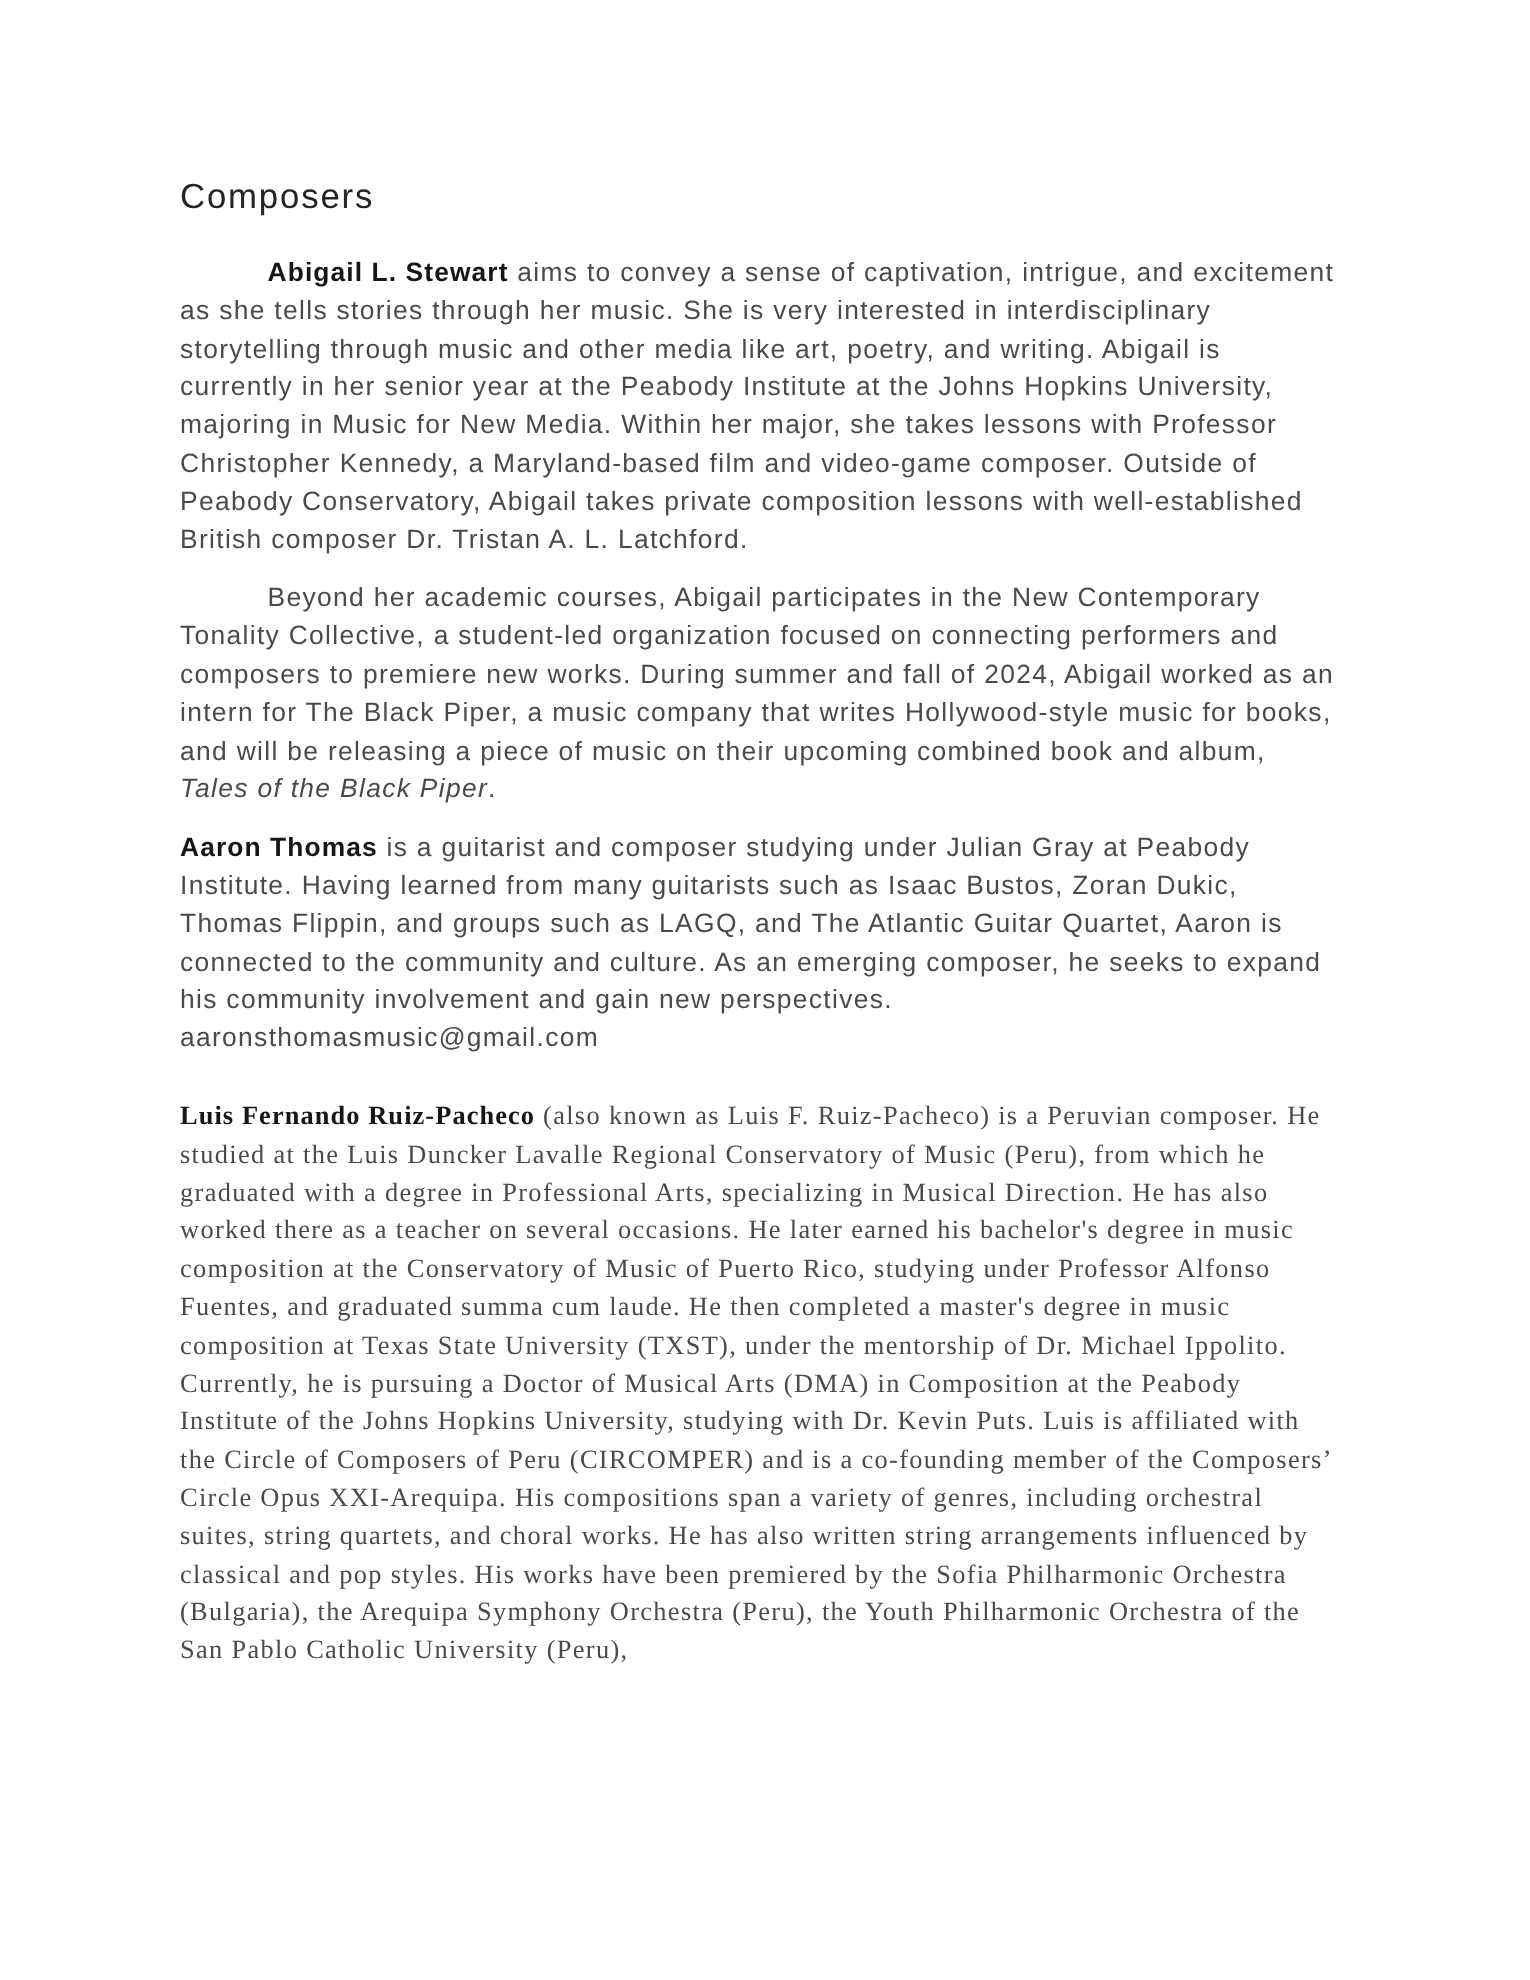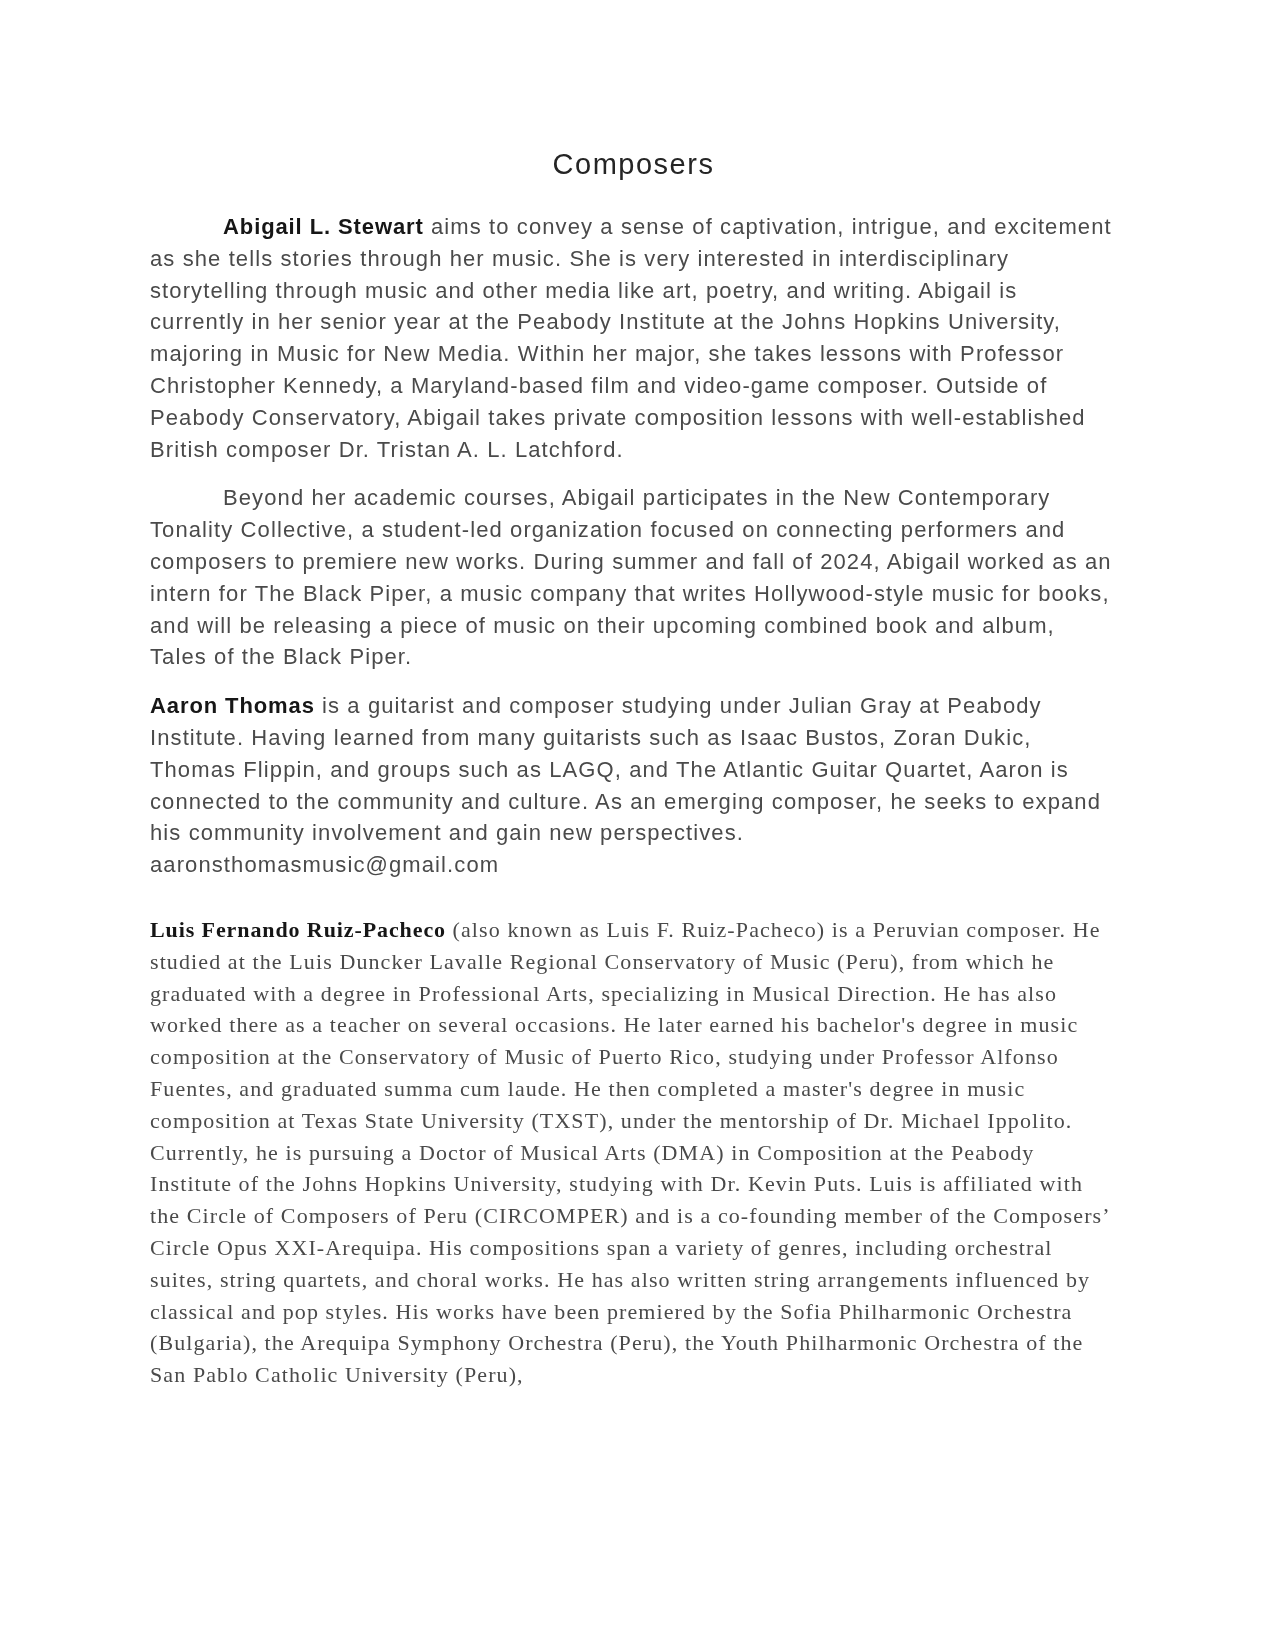--- a/index.html
+++ b/index.html
@@ -9,40 +9,40 @@
     height: 1650px;
     background: #ffffff;
     overflow: hidden;
     font-family: "Liberation Sans", "DejaVu Sans", sans-serif;
   }
   .content {
     padding: 144px 158px 0 150px;
   }
   .doc-title {
     margin: 0 0 27px 0;
-    text-align: center;
+    text-align: left;
     font-size: 29px;
     font-weight: 300;
     letter-spacing: 1.5px;
     color: #252525;
     line-height: 40px;
   }
   .body-text p.para {
     margin: 0 0 17px 0;
     font-size: 22px;
     font-weight: 300;
     letter-spacing: 1.1px;
     line-height: 31.8px;
     color: #4a4a4a;
     text-align: left;
   }
   .body-text p.para.indent { text-indent: 73px; }
   .body-text p.para.extra-gap { margin-top: 33px; font-family: Liberation Serif, serif; }
   .body-text span.bold { font-weight: 700; color: #161616; letter-spacing: 0.9px; }
-  .body-text span.italic { }
+  .body-text span.italic { font-style: italic; }
   .body-text span.normal { font-style: normal; }
 </style>
 </head>
 <body>
 
 <div class="page">
   <div class="content">
     <h1 class="doc-title">Composers</h1>
     <div class="body-text">
         <p class="para indent"><span class="bold">Abigail L. Stewart</span><span class="normal"> aims to convey a sense of captivation, intrigue, and excitement as she tells stories through her music. She is very interested in interdisciplinary storytelling through music and other media like art, poetry, and writing. Abigail is currently in her senior year at the Peabody Institute at the Johns Hopkins University, majoring in Music for New Media. Within her major, she takes lessons with Professor Christopher Kennedy, a Maryland-based film and video-game composer. Outside of Peabody Conservatory, Abigail takes private composition lessons with well-established British composer Dr. Tristan A. L. Latchford.</span></p>

